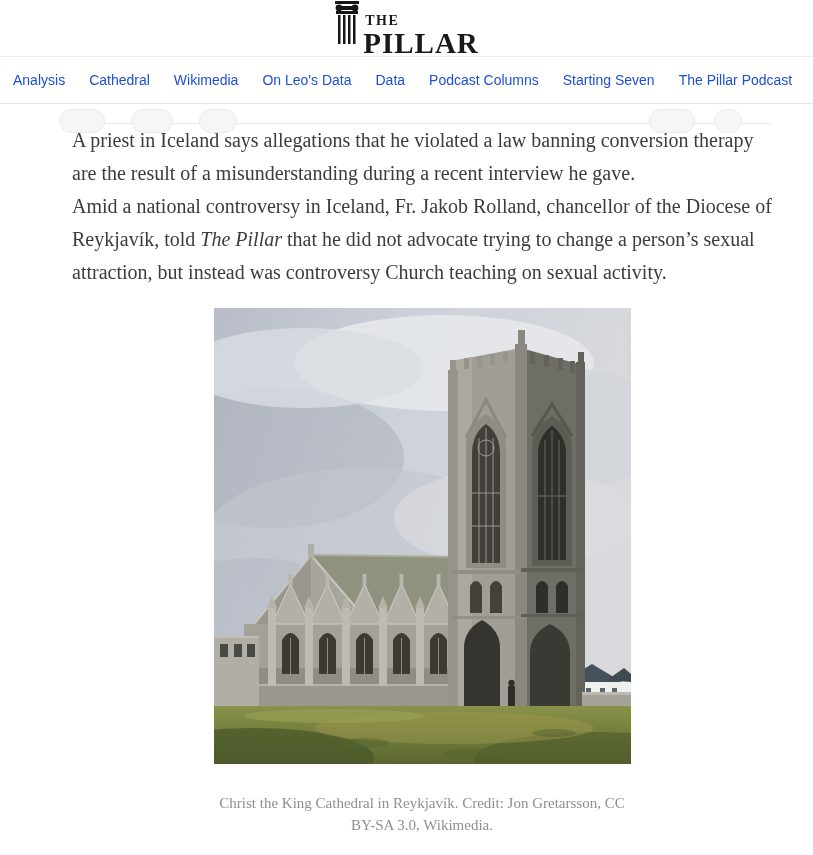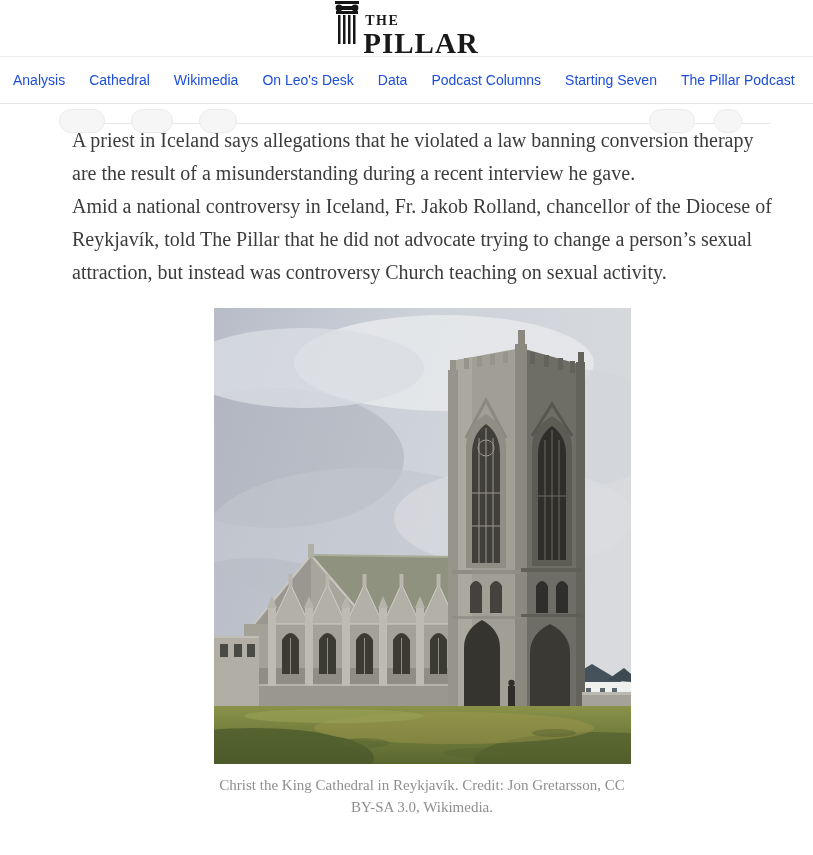--- a/index.html
+++ b/index.html
@@ -53,26 +53,26 @@
   .divider { height:1px; width:698px; background:#e7e7e7; margin:19px 0 0 48px; }
 
   .article-col {
     width:700px; margin-left:48px;
     font-family:"Liberation Serif", serif; color:#3c3c3c;
     font-size:20px; line-height:33px;
   }
   .article-col p { margin:0; }
   .p1 { margin-top:13px; }
   .p2 { margin-top:16px; }
-  .em { }
+  .em { font-style:italic; }
 
   figure { margin:19px auto 0; width:417px; padding:0; }
   .photo { width:417px; height:456px; display:block; }
   figcaption {
-    margin:10px auto 0; max-width:560px; text-align:center;
+    margin:28px auto 0; max-width:560px; text-align:center;
     font-family:"Liberation Serif", serif; font-size:15px;
     line-height:22px; color:#8f8f8f;
   }
 </style>
 </head>
 <body>
 
 <header class="masthead">
   <a class="logo">
     <span>
@@ -94,21 +94,21 @@
       <span class="logo-the">THE</span>
       <span class="logo-name">PILLAR</span>
     </span>
   </a>
 </header>
 
 <nav class="navbar">
   <a class="nav-link">Analysis</a>
   <a class="nav-link">Cathedral</a>
   <a class="nav-link">Wikimedia</a>
-  <a class="nav-link">On Leo's Desk</a>
+  <a class="nav-link">On Leo's Data</a>
   <a class="nav-link">Data</a>
   <a class="nav-link">Podcast Columns</a>
   <a class="nav-link">Starting Seven</a>
   <a class="nav-link">The Pillar Podcast</a>
   <a class="nav-link">Sunday School</a>
 </nav>
 
 <main class="page-body">
 
   <span class="pill-frag pf1"></span>

